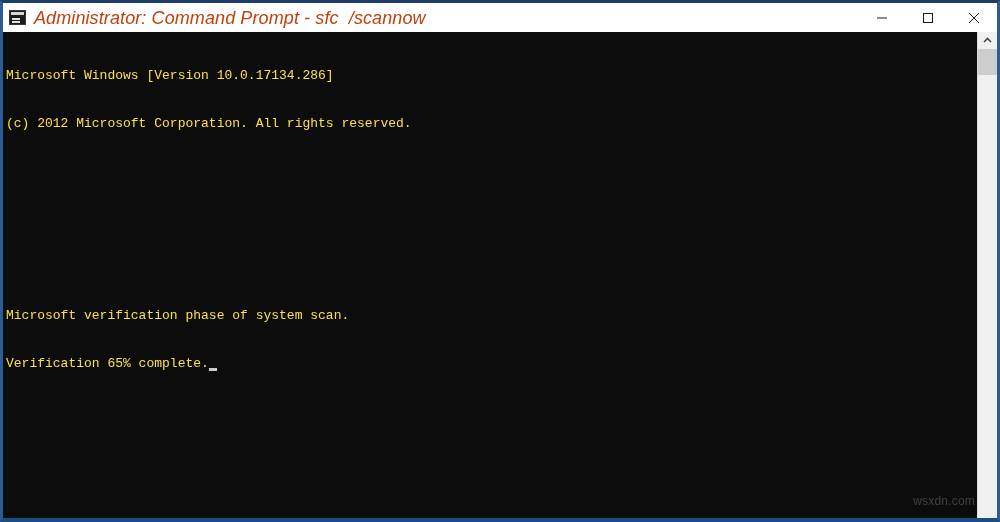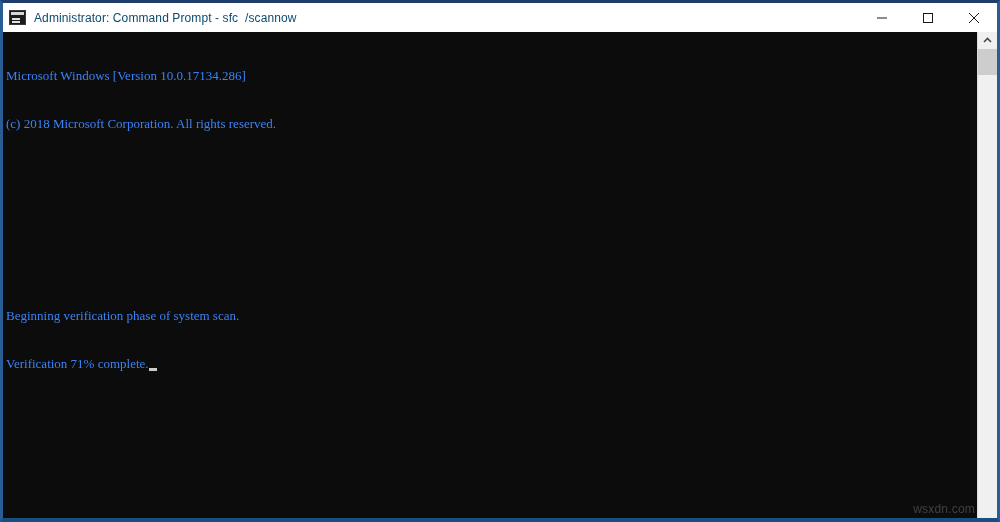--- a/index.html
+++ b/index.html
@@ -67,26 +67,27 @@
     content: "";
     position: absolute;
     left: 2px;
     top: 7px;
     width: 8px;
     height: 2px;
     background: #e2e2e2;
     box-shadow: 0 3px 0 0 #e2e2e2;
   }
   #title-text {
-    font-size: 12px;
-    color: #0c4a6e;
+    font-size: 18px;
+    color: #c2410c;
     white-space: pre;
     letter-spacing: 0.1px;
     line-height: 1;
     font-family: "Liberation Sans", sans-serif;
+    font-style: italic;
   }
   #window-controls {
     display: flex;
     align-items: stretch;
     height: 29px;
     flex: none;
   }
   .wc {
     width: 46px;
     height: 29px;
@@ -101,22 +102,22 @@
   #console-area {
     flex: 1 1 auto;
     display: flex;
     background: #0c0c0c;
     position: relative;
     min-height: 0;
   }
   #console {
     flex: 1 1 auto;
     background: #0c0c0c;
-    color: #3b82f6;
-    font-family: Liberation Serif, serif;
+    color: #fde047;
+    font-family: Liberation Mono, monospace;
     font-size: 13px;
     line-height: 16px;
     padding: 4px 0 0 3px;
     white-space: pre;
     overflow: hidden;
     position: relative;
   }
   .line {
     height: 16px;
     white-space: pre;
@@ -155,21 +156,21 @@
   }
   #sb-track {
     flex: 1 1 auto;
     background: #f0f0f0;
   }
 
   
   #watermark {
     position: absolute;
     right: 22px;
-    bottom: 2px;
+    bottom: 10px;
     font-family: "Liberation Sans", sans-serif;
     font-size: 12px;
     color: #4a4a4a;
     opacity: 0.85;
     letter-spacing: 0.2px;
     white-space: nowrap;
     pointer-events: none;
   }
 </style>
 </head>
@@ -198,26 +199,26 @@
           <line x1="1" y1="1" x2="11" y2="11" stroke="#1a1a1a" stroke-width="1"></line>
           <line x1="11" y1="1" x2="1" y2="11" stroke="#1a1a1a" stroke-width="1"></line>
         </svg>
       </div>
     </div>
   </div>
 
   <div id="console-area">
     <div id="console">
       <div class="line">Microsoft Windows [Version 10.0.17134.286]</div>
-      <div class="line">(c) 2018 Microsoft Corporation. All rights reserved.</div>
+      <div class="line">(c) 2012 Microsoft Corporation. All rights reserved.</div>
       <div class="line"></div>
       <div class="line"></div>
       <div class="line"></div>
-      <div class="line">Beginning verification phase of system scan.</div>
-      <div class="line"><span>Verification 71% complete.</span><span class="cursor"></span></div>
+      <div class="line">Microsoft verification phase of system scan.</div>
+      <div class="line"><span>Verification 65% complete.</span><span class="cursor"></span></div>
     </div>
 
     <div id="scrollbar">
       <div id="sb-up">
         <svg width="9" height="7" viewBox="0 0 9 7">
           <polyline points="1,5 4.5,1.5 8,5" fill="none" stroke="#4a4a4a" stroke-width="1.6"></polyline>
         </svg>
       </div>
       <div id="sb-thumb"></div>
       <div id="sb-track"></div>

